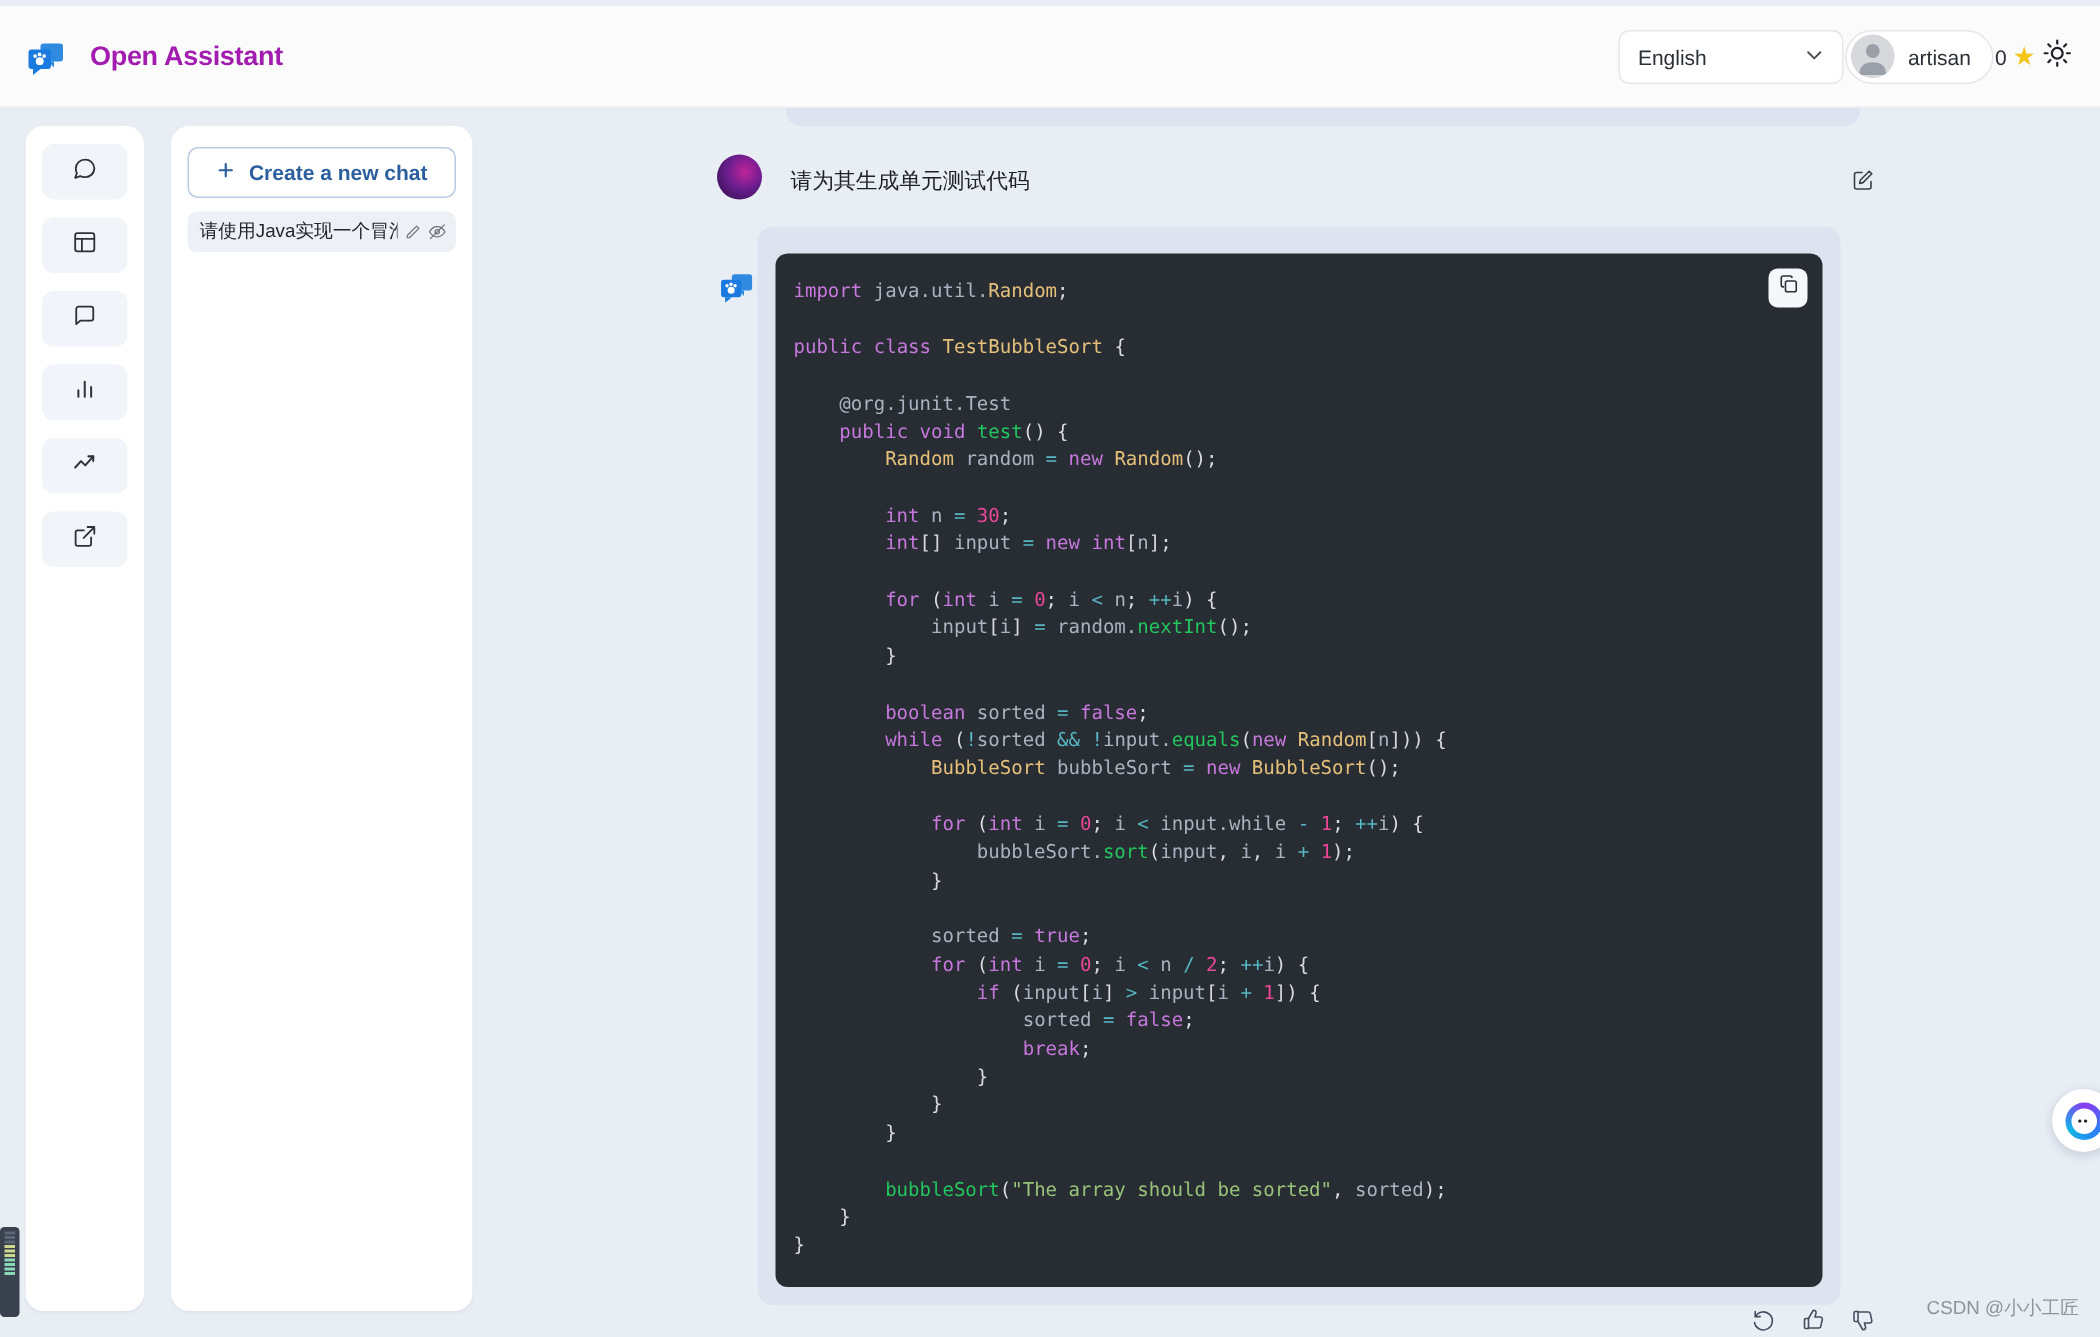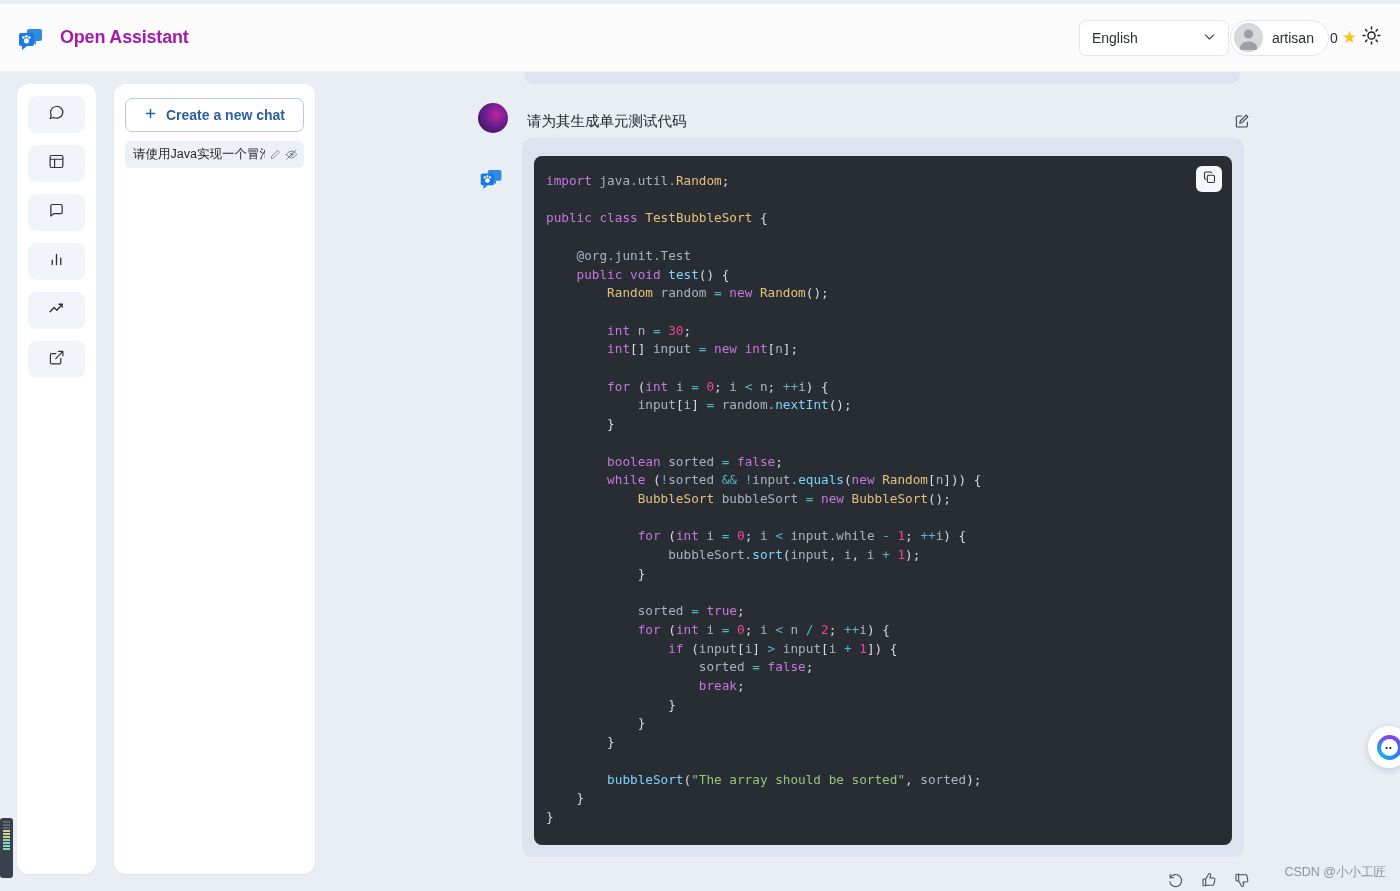--- a/index.html
+++ b/index.html
@@ -90,21 +90,21 @@
   .msg-row { position: absolute; display: flex; }
   .user-row { left: 14px; top: 27px; align-items: flex-end; gap: 19px; width: 772px; }
   .av-user {
     width: 30px; height: 30px; border-radius: 50%;
     background: radial-gradient(circle at 62% 38%, #c0249b 0%, #6a1e8e 45%, #2b1045 100%);
     flex-shrink: 0; margin-top: 4px;
   }
   .user-text { font-size: 14.5px; color: #1d2026; line-height: 1.5; padding-top: 5px; }
   .edit-btn { margin-left: auto; color: #3b4048; margin-top: 4px; }
 
-  .assistant-block { position: absolute; left: 14px; top: 66px; display: flex; gap: 17px; }
+  .assistant-block { position: absolute; left: 14px; top: 79px; display: flex; }
   .av-bot { width: 27px; height: 26px; flex-shrink: 0; margin-top: 27px; position: relative; }
   .bot-card {
     width: 722px; background: #dde4ef; border-radius: 10px; padding: 18px 12px 12px 12px;
     position: relative;
   }
   .code-wrap { position: relative; }
   pre.code {
     background: #282c33; border-radius: 8px; color: #d7dae0;
     font-family: "DejaVu Sans Mono", "Liberation Mono", monospace;
     font-size: 12.7px; line-height: 18.7px;
@@ -117,21 +117,21 @@
     align-items: center; justify-content: center; color: #2b3038;
   }
   .card-actions {
     position: absolute; left: 14px; top: 800px; width: 772px;
     display: flex; justify-content: flex-end; gap: 17px; color: #44505f;
   }
 
   
   .k  { color: #c678dd; }   
   .t  { color: #e5c07b; }   
-  .fn { color: #7dd3fc; }   
+  .fn { color: #22c55e; }   
   .n  { color: #ec4899; }   
   .s  { color: #98c379; }   
   .p  { color: #abb2bf; }   
   .op { color: #56b6c2; }   
 
   
   .floater {
     position: absolute; right: -10px; top: 726px; width: 42px; height: 42px;
     background: #fff; border-radius: 50%;
     display: flex; align-items: center; justify-content: center;

